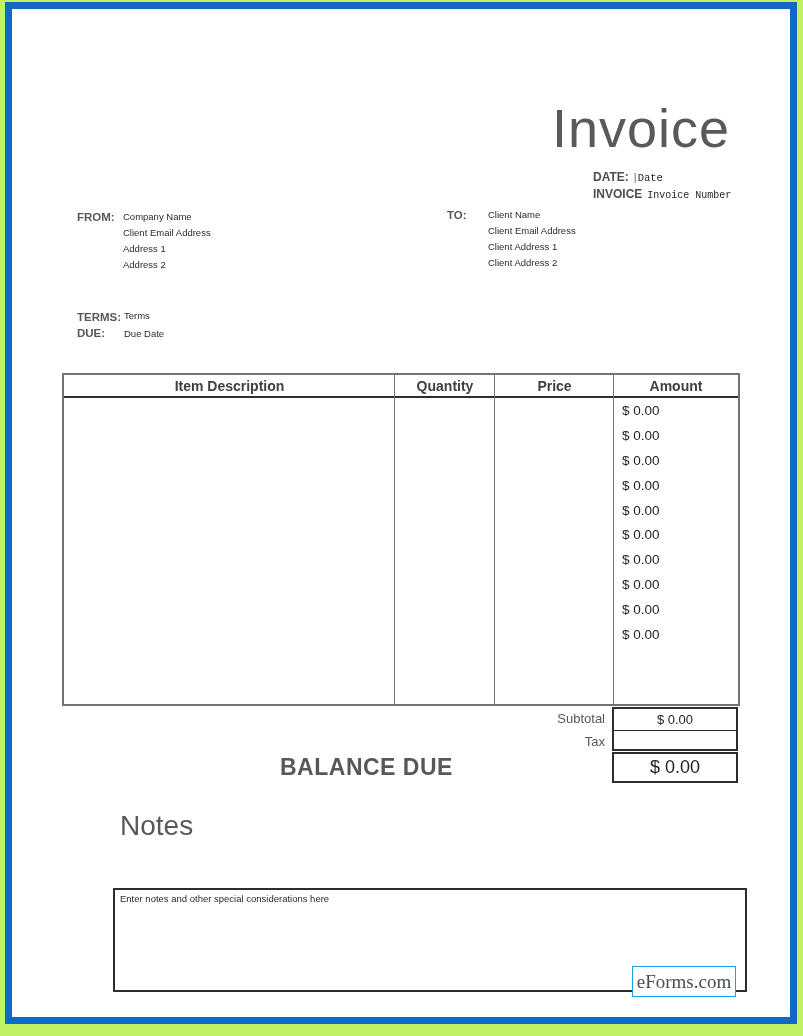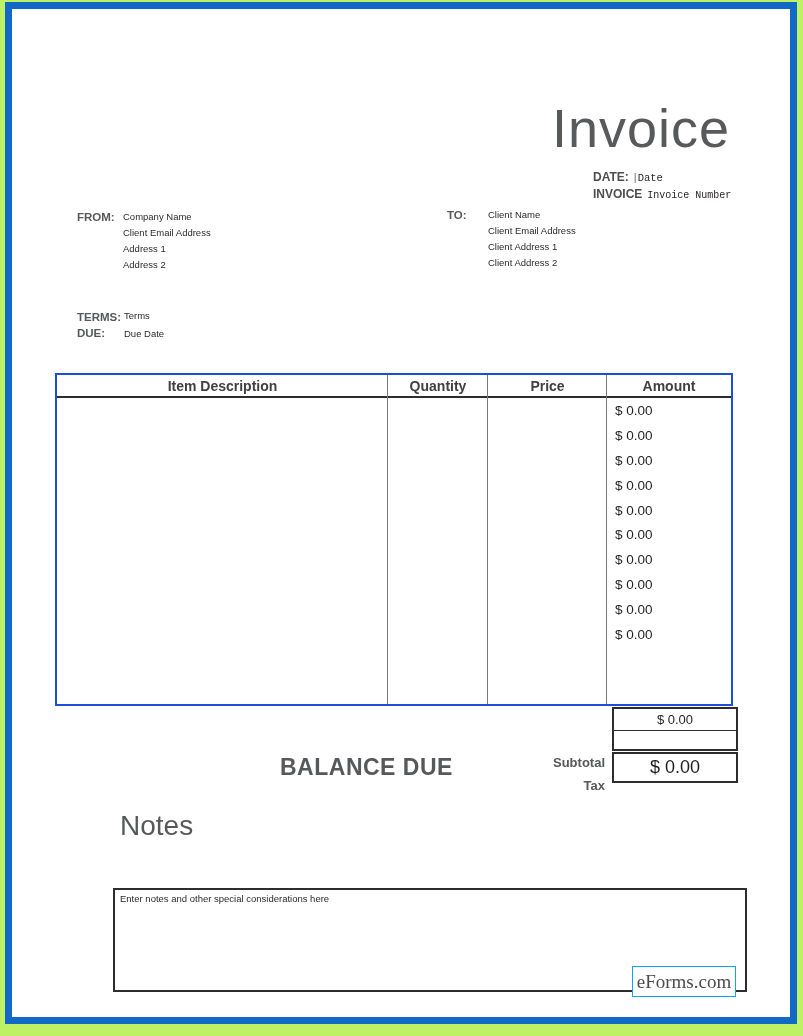--- a/index.html
+++ b/index.html
@@ -28,22 +28,22 @@
 
   
   .party-label{position:absolute;font-weight:700;font-size:11.5px;color:#57585a;}
   .party-lines{position:absolute;font-size:9.5px;color:#2a2a2a;}
   .party-lines div{height:16px;line-height:16px;}
   .terms-label{position:absolute;left:77px;top:309px;font-weight:700;font-size:11.5px;color:#57585a;line-height:16px;}
   .terms-value{position:absolute;left:124px;font-size:9.5px;color:#2a2a2a;line-height:16px;}
 
   
   .inv-table{
-    position:absolute;left:55px;top:373px;width:674px;height:329px;
-    border:2px solid #1d4ed8;
+    position:absolute;left:62px;top:373px;width:674px;height:329px;
+    border:2px solid #737373;
   }
   .col-sep{position:absolute;top:0;bottom:0;width:1px;background:#77787b;}
   .sep-1{left:330px;}
   .sep-2{left:430px;}
   .sep-3{left:549px;}
   .head-row{display:flex;height:21px;border-bottom:2px solid #2d2d2e;}
   .head-cell{
     display:flex;align-items:center;justify-content:center;
     font-weight:700;font-size:14px;color:#404042;
   }
@@ -54,21 +54,21 @@
   .bc-price{left:431px;width:118px;}
   .amount-list{position:absolute;left:550px;right:0;top:23px;}
   .amount-cell{
     height:24.9px;display:flex;align-items:center;
     padding-left:8px;font-size:13.5px;color:#231f20;
   }
 
   
   .total-label{
     position:absolute;left:360px;width:245px;text-align:right;
-    font-weight:700;font-size:13px;color:#57585a;margin-top:44px;
+    font-weight:400;font-size:13px;color:#57585a;
   }
   .subtotal-label{top:707px;height:24px;line-height:24px;}
   .tax-label{top:731px;height:21px;line-height:21px;}
   .totals-box{
     position:absolute;left:612px;top:707px;width:122px;
     border:2px solid #2d2d2e;
   }
   .subtotal-cell{height:21px;line-height:21px;border-bottom:1.5px solid #2d2d2e;text-align:center;font-size:13px;}
   .tax-cell{height:18px;line-height:18px;text-align:center;font-size:13px;}
   .balance-label{

